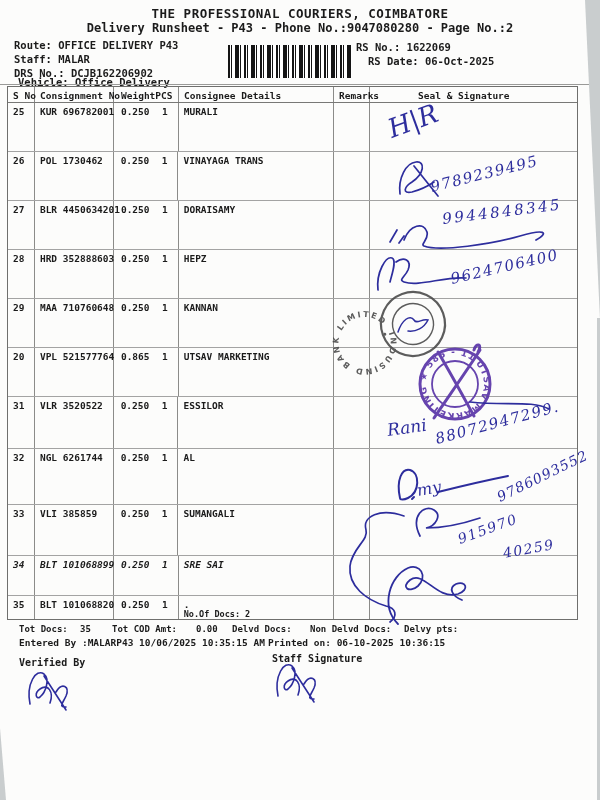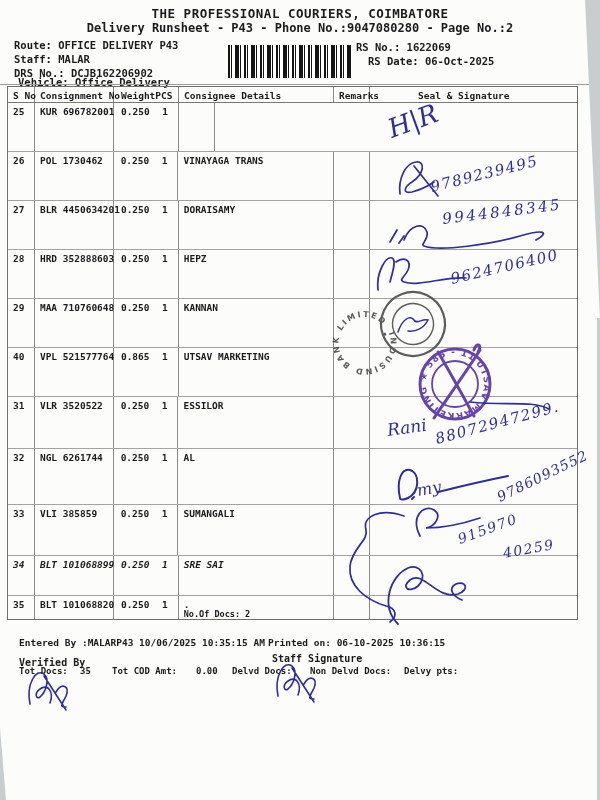--- a/index.html
+++ b/index.html
@@ -31,21 +31,21 @@
   .c-consign{width:79px;}
   .c-weight{width:65px;display:flex;justify-content:space-between;padding-right:10px;padding-left:7px;}
   .c-consignee{width:156px;display:flex;flex-direction:column;justify-content:space-between;padding-bottom:2px;}
   .c-remarks{width:36px;}
   .c-seal{width:208px;}
   .thead .c-seal{padding-left:48px;}
   .body-row{border-bottom:1px solid #a3a3a3;}
   .body-row:last-child{border-bottom:none;}
   .note{font-size:8.5px;font-weight:bold;line-height:1;}
   
-  .foot{font-size:9px;font-weight:bold;margin-top:42px;}
+  .foot{font-size:9px;font-weight:bold;}
   .foot2{font-size:9.5px;font-weight:bold;}
   .siglabel{font-size:10px;font-weight:bold;}
   
   .ink-svg{position:absolute;left:0;top:0;pointer-events:none;}
   .ink-text{font-family:"DejaVu Serif", serif;font-style:italic;fill:var(--ink,#2d2d9d);}
   .stamp-text{font-family:"DejaVu Sans", sans-serif;font-weight:bold;}
 </style>
 </head>
 <body style="--bg: #c9cdce; --paper: #fcfcfb; --ink: #2d2d9d; --purple: #5a35a8; --stamp: #474747;">
 
@@ -75,20 +75,24 @@
       <div class="cell c-seal">Seal &amp; Signature</div>
     </div>
     <div>
         <div class="trow body-row" style="height: 49px;">
       <div class="cell c-sno">25</div>
       <div class="cell c-consign">KUR 696782001</div>
       <div class="cell c-weight">
         <span>0.250</span>
         <span>1</span>
       </div>
+      <div class="cell c-consignee">
+        <span>MURALI</span>
+
+      </div>
       <div class="cell c-remarks"></div>
       <div class="cell c-seal"></div>
     </div>
         <div class="trow body-row" style="height: 49px;">
       <div class="cell c-sno">26</div>
       <div class="cell c-consign">POL 1730462</div>
       <div class="cell c-weight">
         <span>0.250</span>
         <span>1</span>
       </div>
@@ -135,21 +139,21 @@
         <span>1</span>
       </div>
       <div class="cell c-consignee">
         <span>KANNAN</span>
 
       </div>
       <div class="cell c-remarks"></div>
       <div class="cell c-seal"></div>
     </div>
         <div class="trow body-row" style="height: 49px;">
-      <div class="cell c-sno">40</div>
+      <div class="cell c-sno">20</div>
       <div class="cell c-consign">VPL 521577764</div>
       <div class="cell c-weight">
         <span>0.865</span>
         <span>1</span>
       </div>
       <div class="cell c-consignee">
         <span>UTSAV MARKETING</span>
 
       </div>
       <div class="cell c-remarks"></div>

